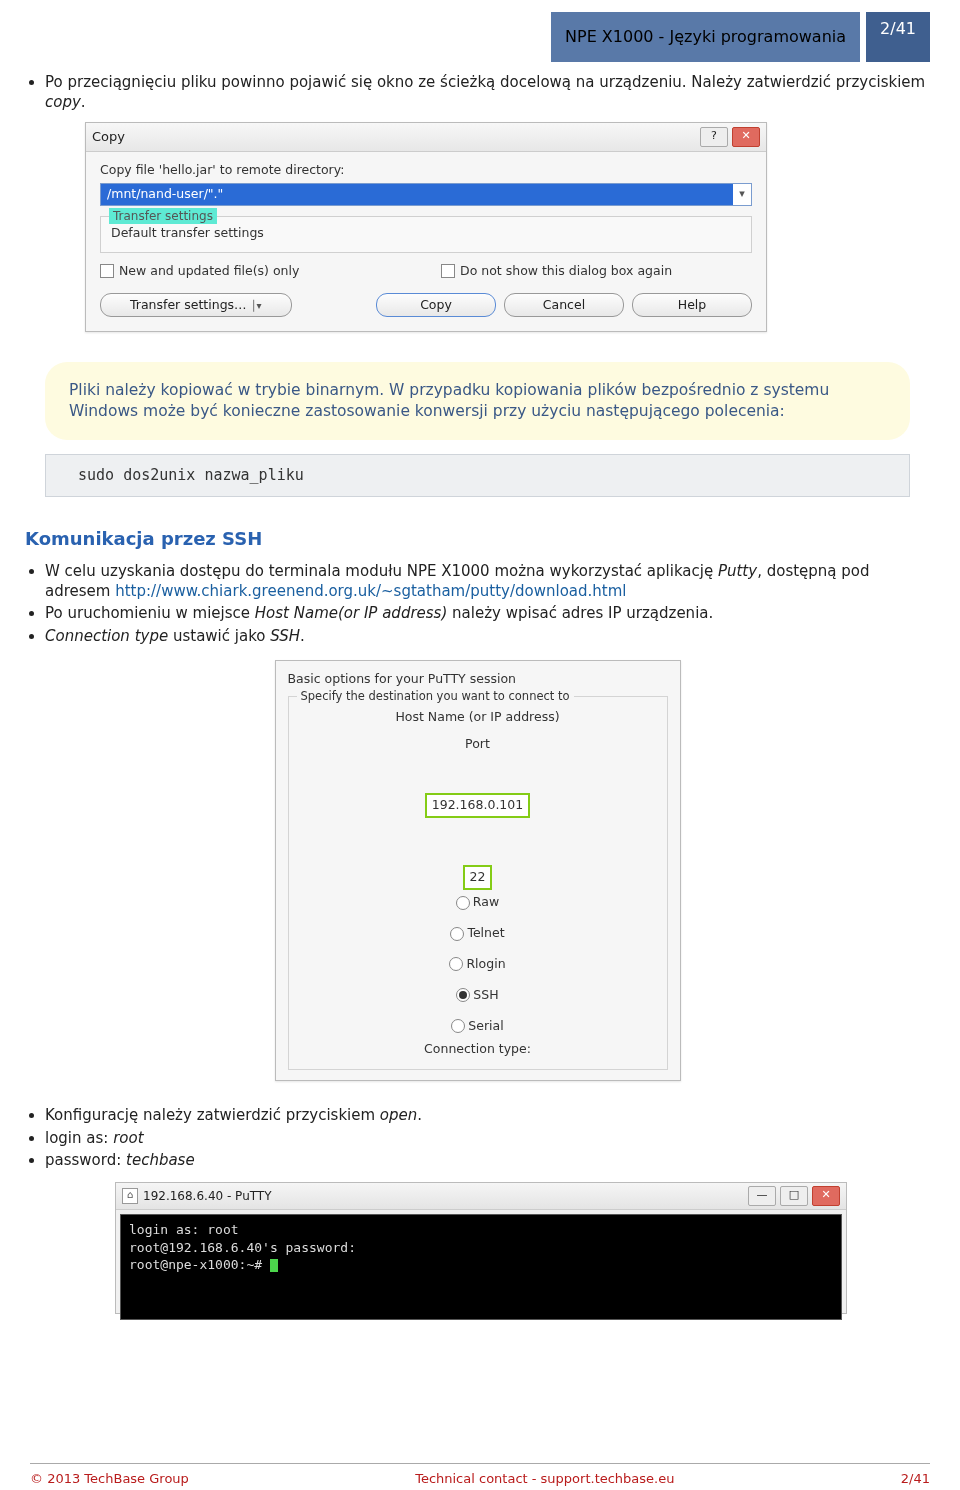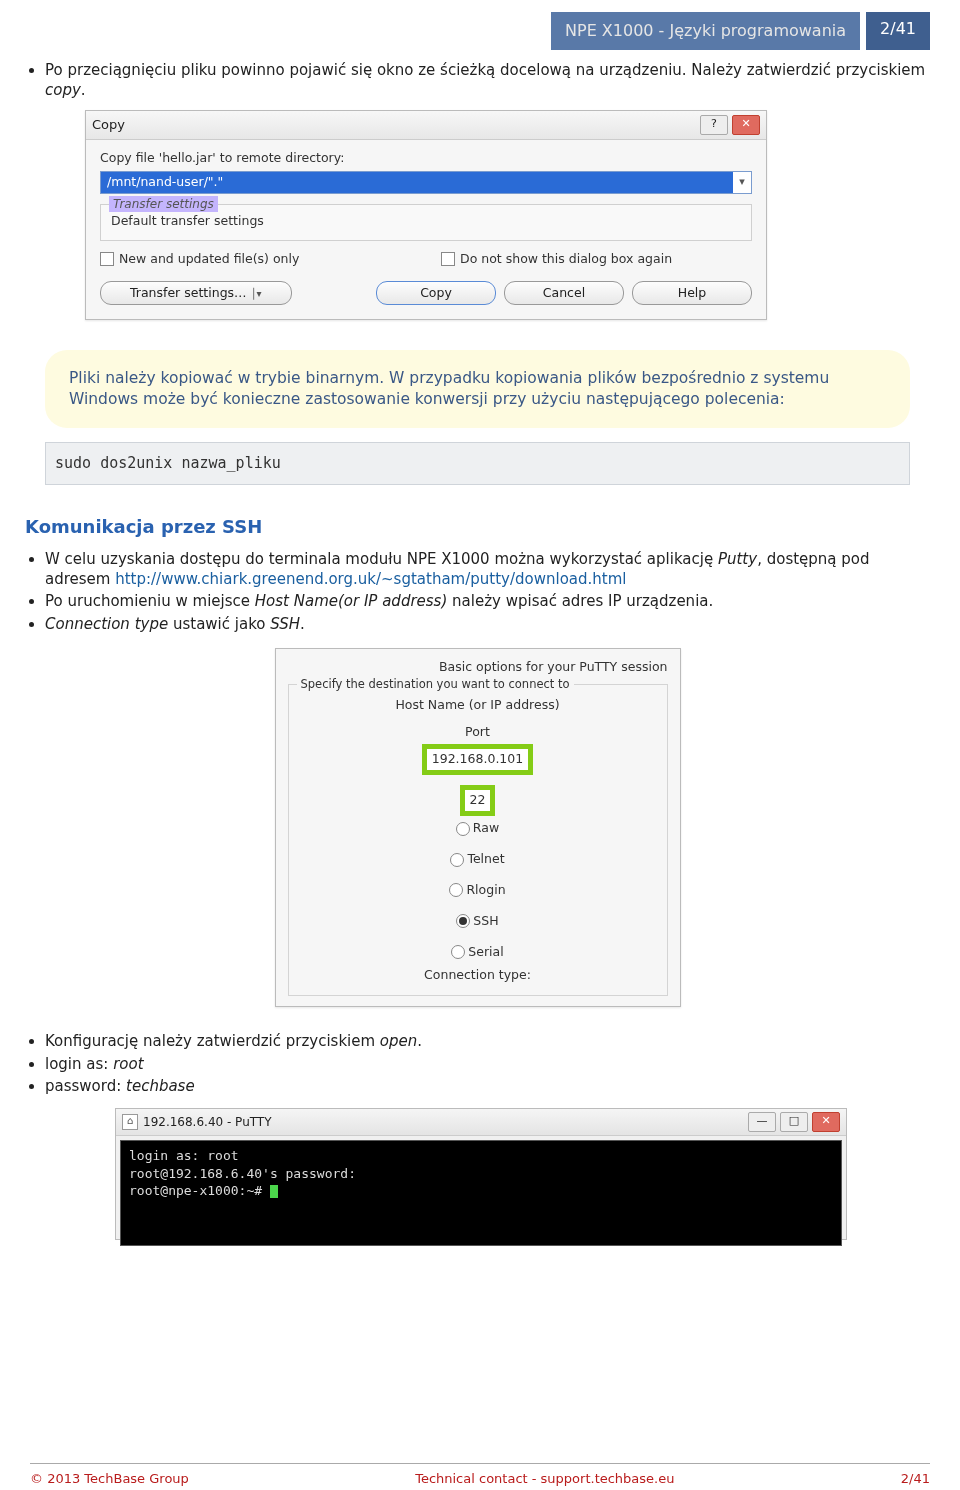--- a/index.html
+++ b/index.html
@@ -17,22 +17,22 @@
     box-sizing: border-box;
     position: relative;
   }
   .header-bar {
     display: flex;
     justify-content: flex-end;
     margin: 12px 0 10px 0;
   }
   .header-title {
     background: #5979a8;
-    color: #e5e5e5;
-    padding: 8px 14px;
+    color: #000000;
+    padding: 14px 14px;
     font-size: 16px;
   }
   .header-page {
     background: #3f5f8f;
     color: #fff;
     padding: 6px 14px;
     font-size: 16px;
     margin-left: 6px;
   }
   ul.body-list {
@@ -82,21 +82,21 @@
     white-space: nowrap; overflow:hidden;
   }
   .combo .arrow { width:18px; text-align:center; color:#555; font-size:11px; }
   .group {
     border: 1px solid #d0d0d0; padding: 8px 10px 10px;
     margin-bottom: 10px; background:#f9f9f9;
     position: relative;
   }
   .group-label {
     position:absolute; top:-9px; left:8px;
-    background:#c4b5fd; padding:0 4px; font-size:12px; color:#555;font-style:italic;
+    background:#5eead4; padding:0 4px; font-size:12px; color:#555;
   }
   .row { display:flex; gap:30px; align-items:center; margin:3px 0; font-size:12.5px; }
   .chk { width:12px; height:12px; border:1px solid #888; display:inline-block; margin-right:5px; vertical-align:middle; background:#fff; }
   .btn {
     border:1px solid #999; background:linear-gradient(#fdfdfd,#e8e8e8);
     padding:3px 29px; font-size:12.5px; border-radius:11px;
     min-width:60px; text-align:center;
   }
   .btn-row { display:flex; gap:8px; justify-content:flex-end; padding:0 14px 4px; }
   .btn-row .left { margin-right:auto; }
@@ -104,39 +104,39 @@
     background: #fefbe0;
     border-radius: 22px;
     padding: 18px 24px;
     margin: 30px 20px 14px;
     color: #3a5886;
     font-size: 15.5px;
   }
   .code-box {
     background: #eef0f2;
     border:1px solid #cfd4da;
-    padding: 10px 9px;
+    padding: 10px 32px;
     margin: 0 20px 30px;
     font-family: "DejaVu Sans Mono", monospace;
     font-size: 15px;
     color:#333;
   }
   h2.section {
     color:#2a62b0;
     font-size:18px;
     font-weight: bold;
     margin: 30px 0 10px 0;
   }
   
   .putty-box { width:380px; margin:14px auto 24px; padding:10px 12px; font-size:12.5px; color:#333; }
-  .putty-title { text-align:right; margin-bottom:8px; }
+  .putty-title { text-align:left; margin-bottom:8px; }
   .putty-group { border:1px solid #d4d4d4; padding:8px 22px; position:relative; }
   .putty-group-label { position:absolute; top:-8px; left:8px; background:#f6f6f6; padding:0 4px; font-size:11.5px; }
   .putty-row { display:flex; gap:10px; margin:4px 0; align-items:center;flex-direction:column; }
-  .putty-field { border:5px solid #84cc16; background:#fff; padding:2px 5px; height:18px; font-size:12.5px; }
+  .putty-field { border:2px solid #84cc16; background:#fff; padding:2px 5px; height:18px; font-size:12.5px;margin-top:37px; }
   .radio { width:12px;height:12px;border:1px solid #888;border-radius:50%;display:inline-block;margin-right:3px;vertical-align:middle;background:#fff;position:relative; }
   .radio.on::after{content:"";position:absolute;inset:2px;border-radius:50%;background:#333;}
   
   .term-box { width:730px; height:130px; margin:12px 0 0 90px; background:#f0f0f0; border:1px solid #bbb; font-size:12px; }
   .term-title { background:linear-gradient(#f5f5f5,#e4e4e4); border-bottom:1px solid #ccc; display:flex; align-items:center; padding:3px 6px; }
   .term-title .t{flex:1;}
   .term-body { background:#000; color:#dcdcdc; font-family:"DejaVu Sans Mono",monospace; padding:6px 8px; height:92px; font-size:13px; line-height:1.35; border:1px solid #555; margin:4px;}
   .cursor { display:inline-block; width:8px; height:13px; background:#4cd64c; vertical-align:middle; }
   .tiny-icon { width:14px;height:14px;border:1px solid #999; background:#fff; margin-right:5px; font-size:10px; line-height:12px; text-align:center; color:#555;}
   .footer {

